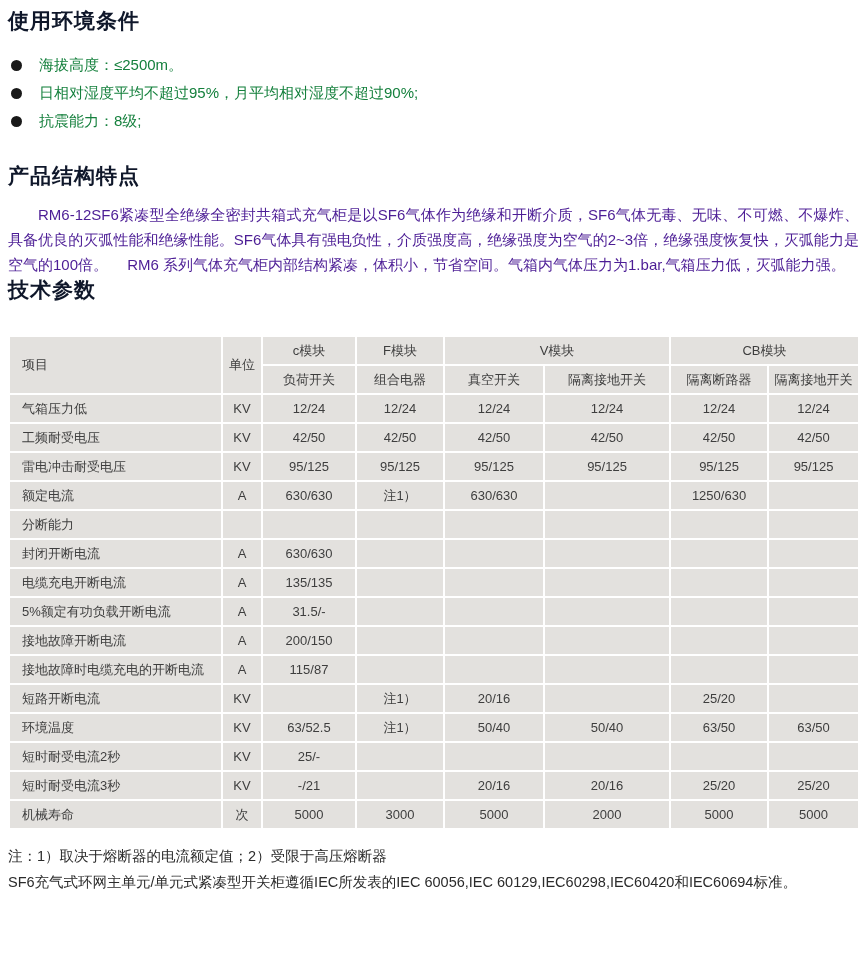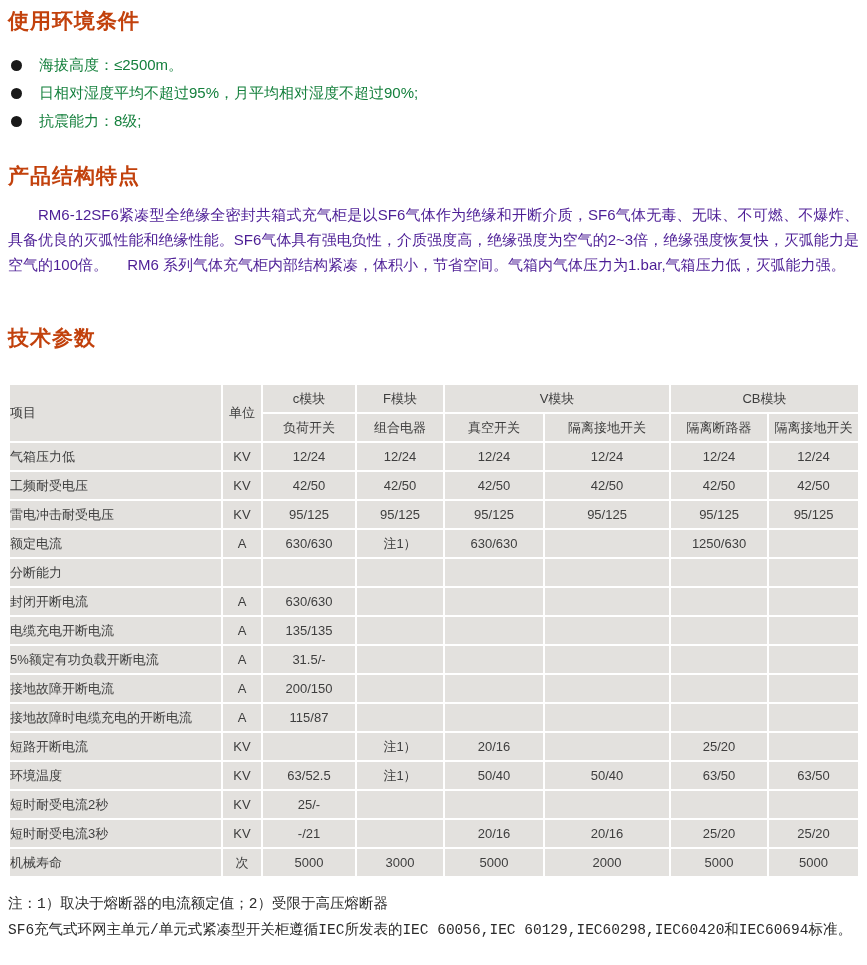--- a/index.html
+++ b/index.html
@@ -13,28 +13,28 @@
     width: 867px;
     height: 965px;
     box-sizing: border-box;
     padding: 6px 8px 0 8px;
     overflow: hidden;
     background: #ffffff;
   }
   .sec-title {
     font-size: 21px;
     font-weight: 700;
-    color: #c2410c;
+    color: #0f172a;
     letter-spacing: 1px;
     margin: 0;
     line-height: 26px;
   }
   .sec-title.env { margin-top: 2px; }
   .sec-title.features { margin-top: 28px; }
-  .sec-title.params { margin-top: 48px; }
+  .sec-title.params { }
 
   .env-list {
     list-style: none;
     margin: 17px 0 0 0;
     padding: 0 0 0 3px;
   }
   .env-item {
     display: flex;
     align-items: center;
     height: 28px;
@@ -74,30 +74,30 @@
     font-weight: 400;
     height: 27px;
     padding: 0;
     text-align: center;
     white-space: nowrap;
     overflow: hidden;
   }
   .params-table th.cell-left,
   .params-table td.cell-left {
     text-align: left;
-    padding-left: 0;
+    padding-left: 12px;
   }
 
   .notes {
     margin-top: 13px;
     font-size: 14.5px;
     line-height: 26px;
     color: #2b2b2b;
   }
-  .note-line { display: block; font-family: Liberation Mono, monospace; }
+  .note-line { display: block; }
 </style>
 </head>
 <body>
 
 <div class="page">
 
   <h1 class="sec-title env">使用环境条件</h1>
 
   <ul class="env-list">
     <li class="env-item">

